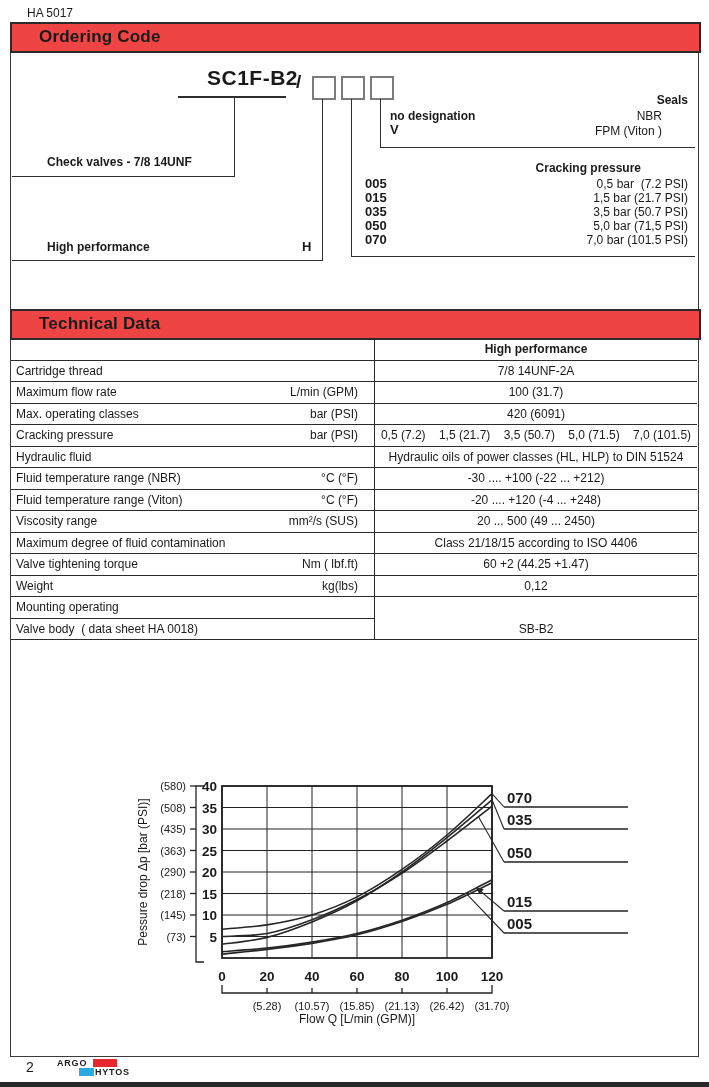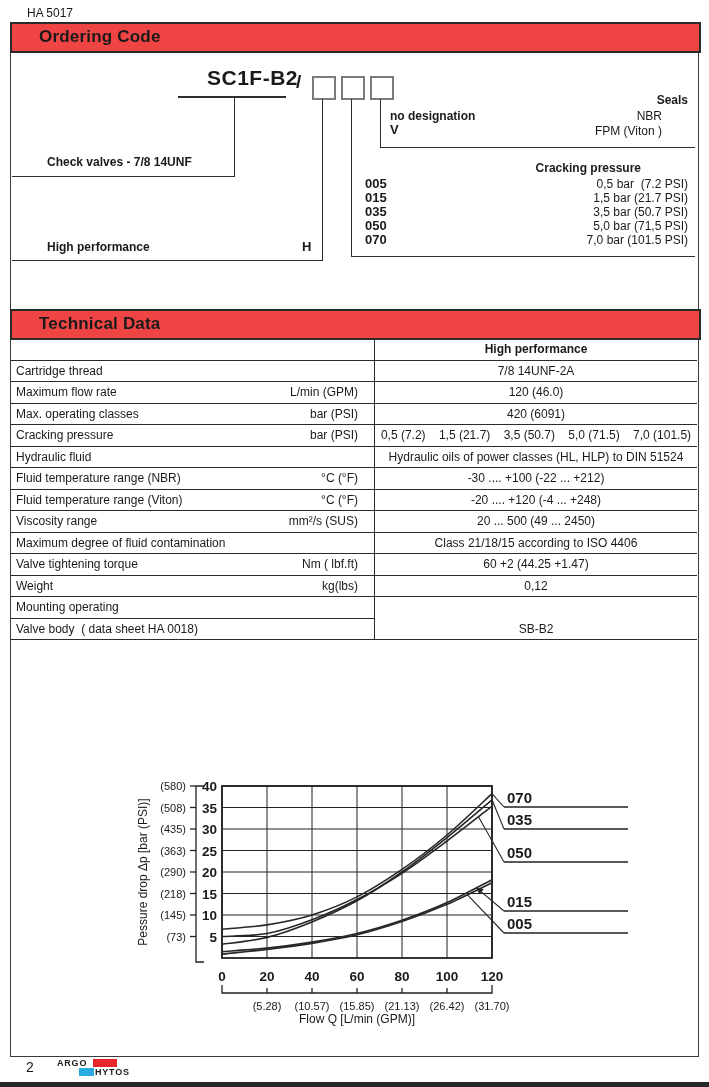--- a/index.html
+++ b/index.html
@@ -108,21 +108,21 @@
         <div class="tc val" style="font-weight: bold;">High performance</div>
       </div>
       <div class="trow">
         <div class="tc param">Cartridge thread</div>
         <div class="tc unit"></div>
         <div class="tc val">7/8 14UNF-2A</div>
       </div>
       <div class="trow">
         <div class="tc param">Maximum flow rate</div>
         <div class="tc unit">L/min (GPM)</div>
-        <div class="tc val">120 (46.0)</div>
+        <div class="tc val">100 (31.7)</div>
       </div>
       <div class="trow">
         <div class="tc param">Max. operating classes</div>
         <div class="tc unit">bar (PSI)</div>
         <div class="tc val">420 (6091)</div>
       </div>
       <div class="trow">
         <div class="tc param">Cracking pressure</div>
         <div class="tc unit">bar (PSI)</div>
         <div class="tc val">0,5 (7.2)    1,5 (21.7)    3,5 (50.7)    5,0 (71.5)    7,0 (101.5)</div>

